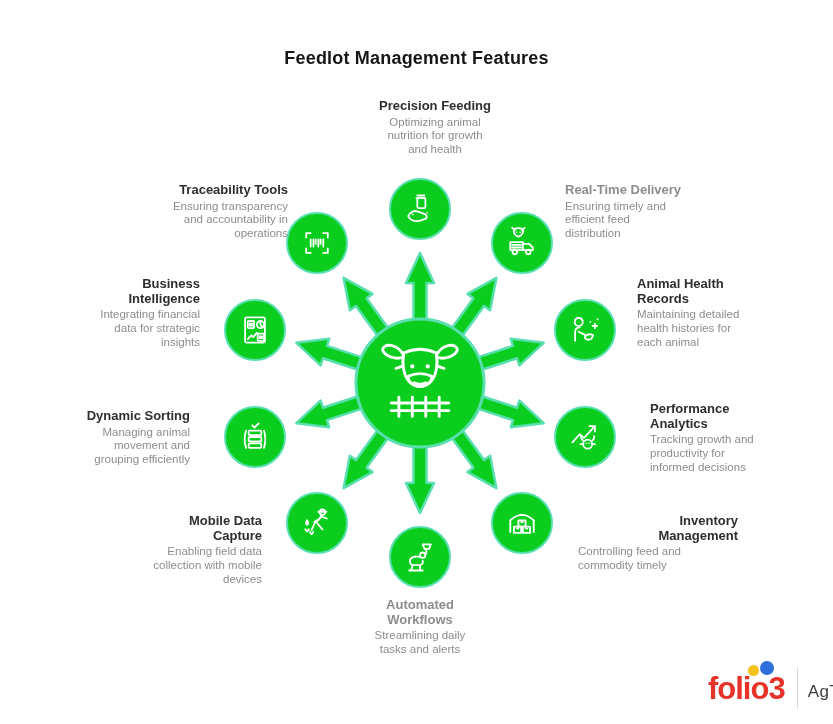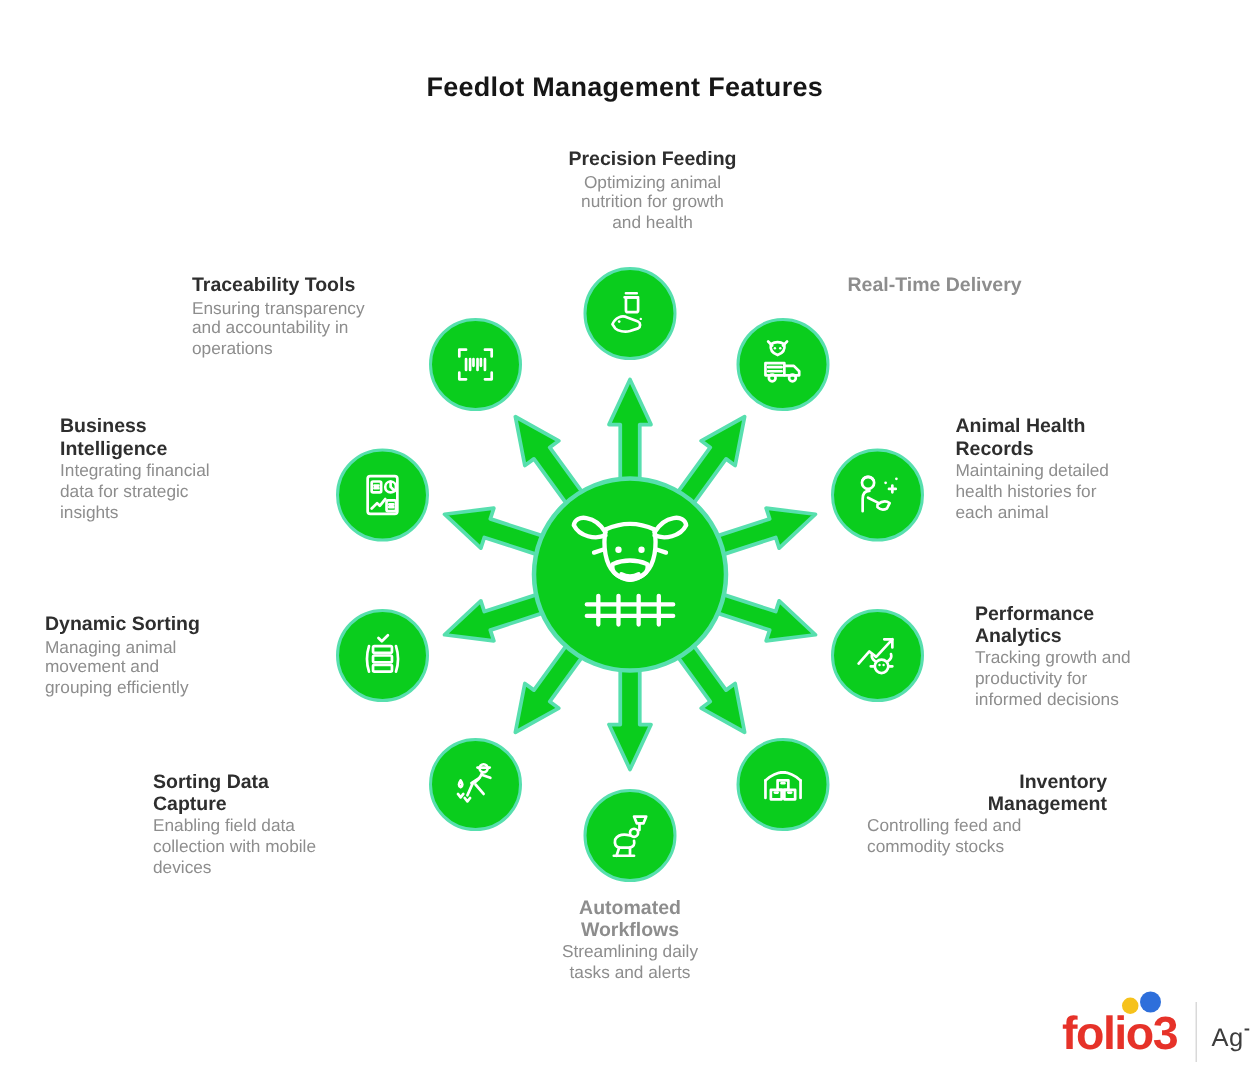--- a/index.html
+++ b/index.html
@@ -21,21 +21,21 @@
   .icirc svg .fdot{fill:#fff;stroke:none;}
   #ic-precision{left:389px;top:178px;}   #ic-traceability{left:286px;top:212px;}
   #ic-realtime{left:491px;top:212px;}    #ic-business{left:224px;top:299px;}
   #ic-health{left:554px;top:299px;}      #ic-sorting{left:224px;top:406px;}
   #ic-performance{left:554px;top:406px;} #ic-mobile{left:286px;top:492px;}
   #ic-inventory{left:491px;top:492px;}   #ic-automated{left:389px;top:526px;}
   
   .ftext{position:absolute;width:160px;}
   .ft{font-size:13px;font-weight:bold;line-height:1.12;white-space:pre-line;}
   .fd{font-size:11.5px;color:var(--text_grey);line-height:1.2;white-space:pre-line;margin-top:2px;}
-  .ta-r{text-align:left;} .ta-c{text-align:center;} .ta-l{text-align:left;}
+  .ta-r{text-align:right;} .ta-c{text-align:center;} .ta-l{text-align:left;}
   #tx-precision{left:355px;top:99px;}    #tx-traceability{right:545px;top:183px;}
   #tx-realtime{left:565px;top:183px;}    #tx-business{right:633px;top:277px;}
   #tx-health{left:637px;top:277px;}      #tx-sorting{right:643px;top:409px;}
   #tx-performance{left:650px;top:402px;} #tx-mobile{right:571px;top:514px;}
   #tx-inventory{left:578px;top:514px;}   #tx-automated{left:340px;top:598px;}
   
   .logo{position:absolute;left:668px;top:668px;display:flex;align-items:flex-end;}
   .brand{position:relative;margin-left:40px;}
   .brand-text{font-size:31px;font-weight:bold;color:var(--logo_red);letter-spacing:-1px;line-height:1;}
   .dot{position:absolute;border-radius:50%;}
@@ -186,49 +186,52 @@
   </div>
 
   <div class="ftext ta-c" id="tx-precision">
     <div class="ft" style="color: rgb(46, 46, 46);">Precision Feeding</div>
     <div class="fd">Optimizing animal
 nutrition for growth
 and health</div>
   </div>
   <div class="ftext ta-l" id="tx-realtime">
     <div class="ft" style="color: rgb(141, 141, 141);">Real-Time Delivery</div>
+    <div class="fd">Ensuring timely and
+efficient feed
+distribution</div>
   </div>
   <div class="ftext ta-l" id="tx-performance">
     <div class="ft" style="color: rgb(46, 46, 46);">Performance
 Analytics</div>
     <div class="fd">Tracking growth and
 productivity for
 informed decisions</div>
   </div>
   <div class="ftext ta-l" id="tx-health">
     <div class="ft" style="color: rgb(46, 46, 46);">Animal Health
 Records</div>
     <div class="fd">Maintaining detailed
 health histories for
 each animal</div>
   </div>
   <div class="ftext ta-l" id="tx-inventory">
     <div class="ft" style="color: rgb(46, 46, 46); text-align: right;">Inventory
 Management</div>
     <div class="fd">Controlling feed and
-commodity stocks</div>
+commodity timely</div>
   </div>
   <div class="ftext ta-c" id="tx-automated">
     <div class="ft" style="color: rgb(141, 141, 141);">Automated
 Workflows</div>
     <div class="fd">Streamlining daily
 tasks and alerts</div>
   </div>
   <div class="ftext ta-r" id="tx-mobile">
-    <div class="ft" style="color: rgb(46, 46, 46);">Sorting Data
+    <div class="ft" style="color: rgb(46, 46, 46);">Mobile Data
 Capture</div>
     <div class="fd">Enabling field data
 collection with mobile
 devices</div>
   </div>
   <div class="ftext ta-r" id="tx-sorting">
     <div class="ft" style="color: rgb(46, 46, 46);">Dynamic Sorting</div>
     <div class="fd">Managing animal
 movement and
 grouping efficiently</div>

